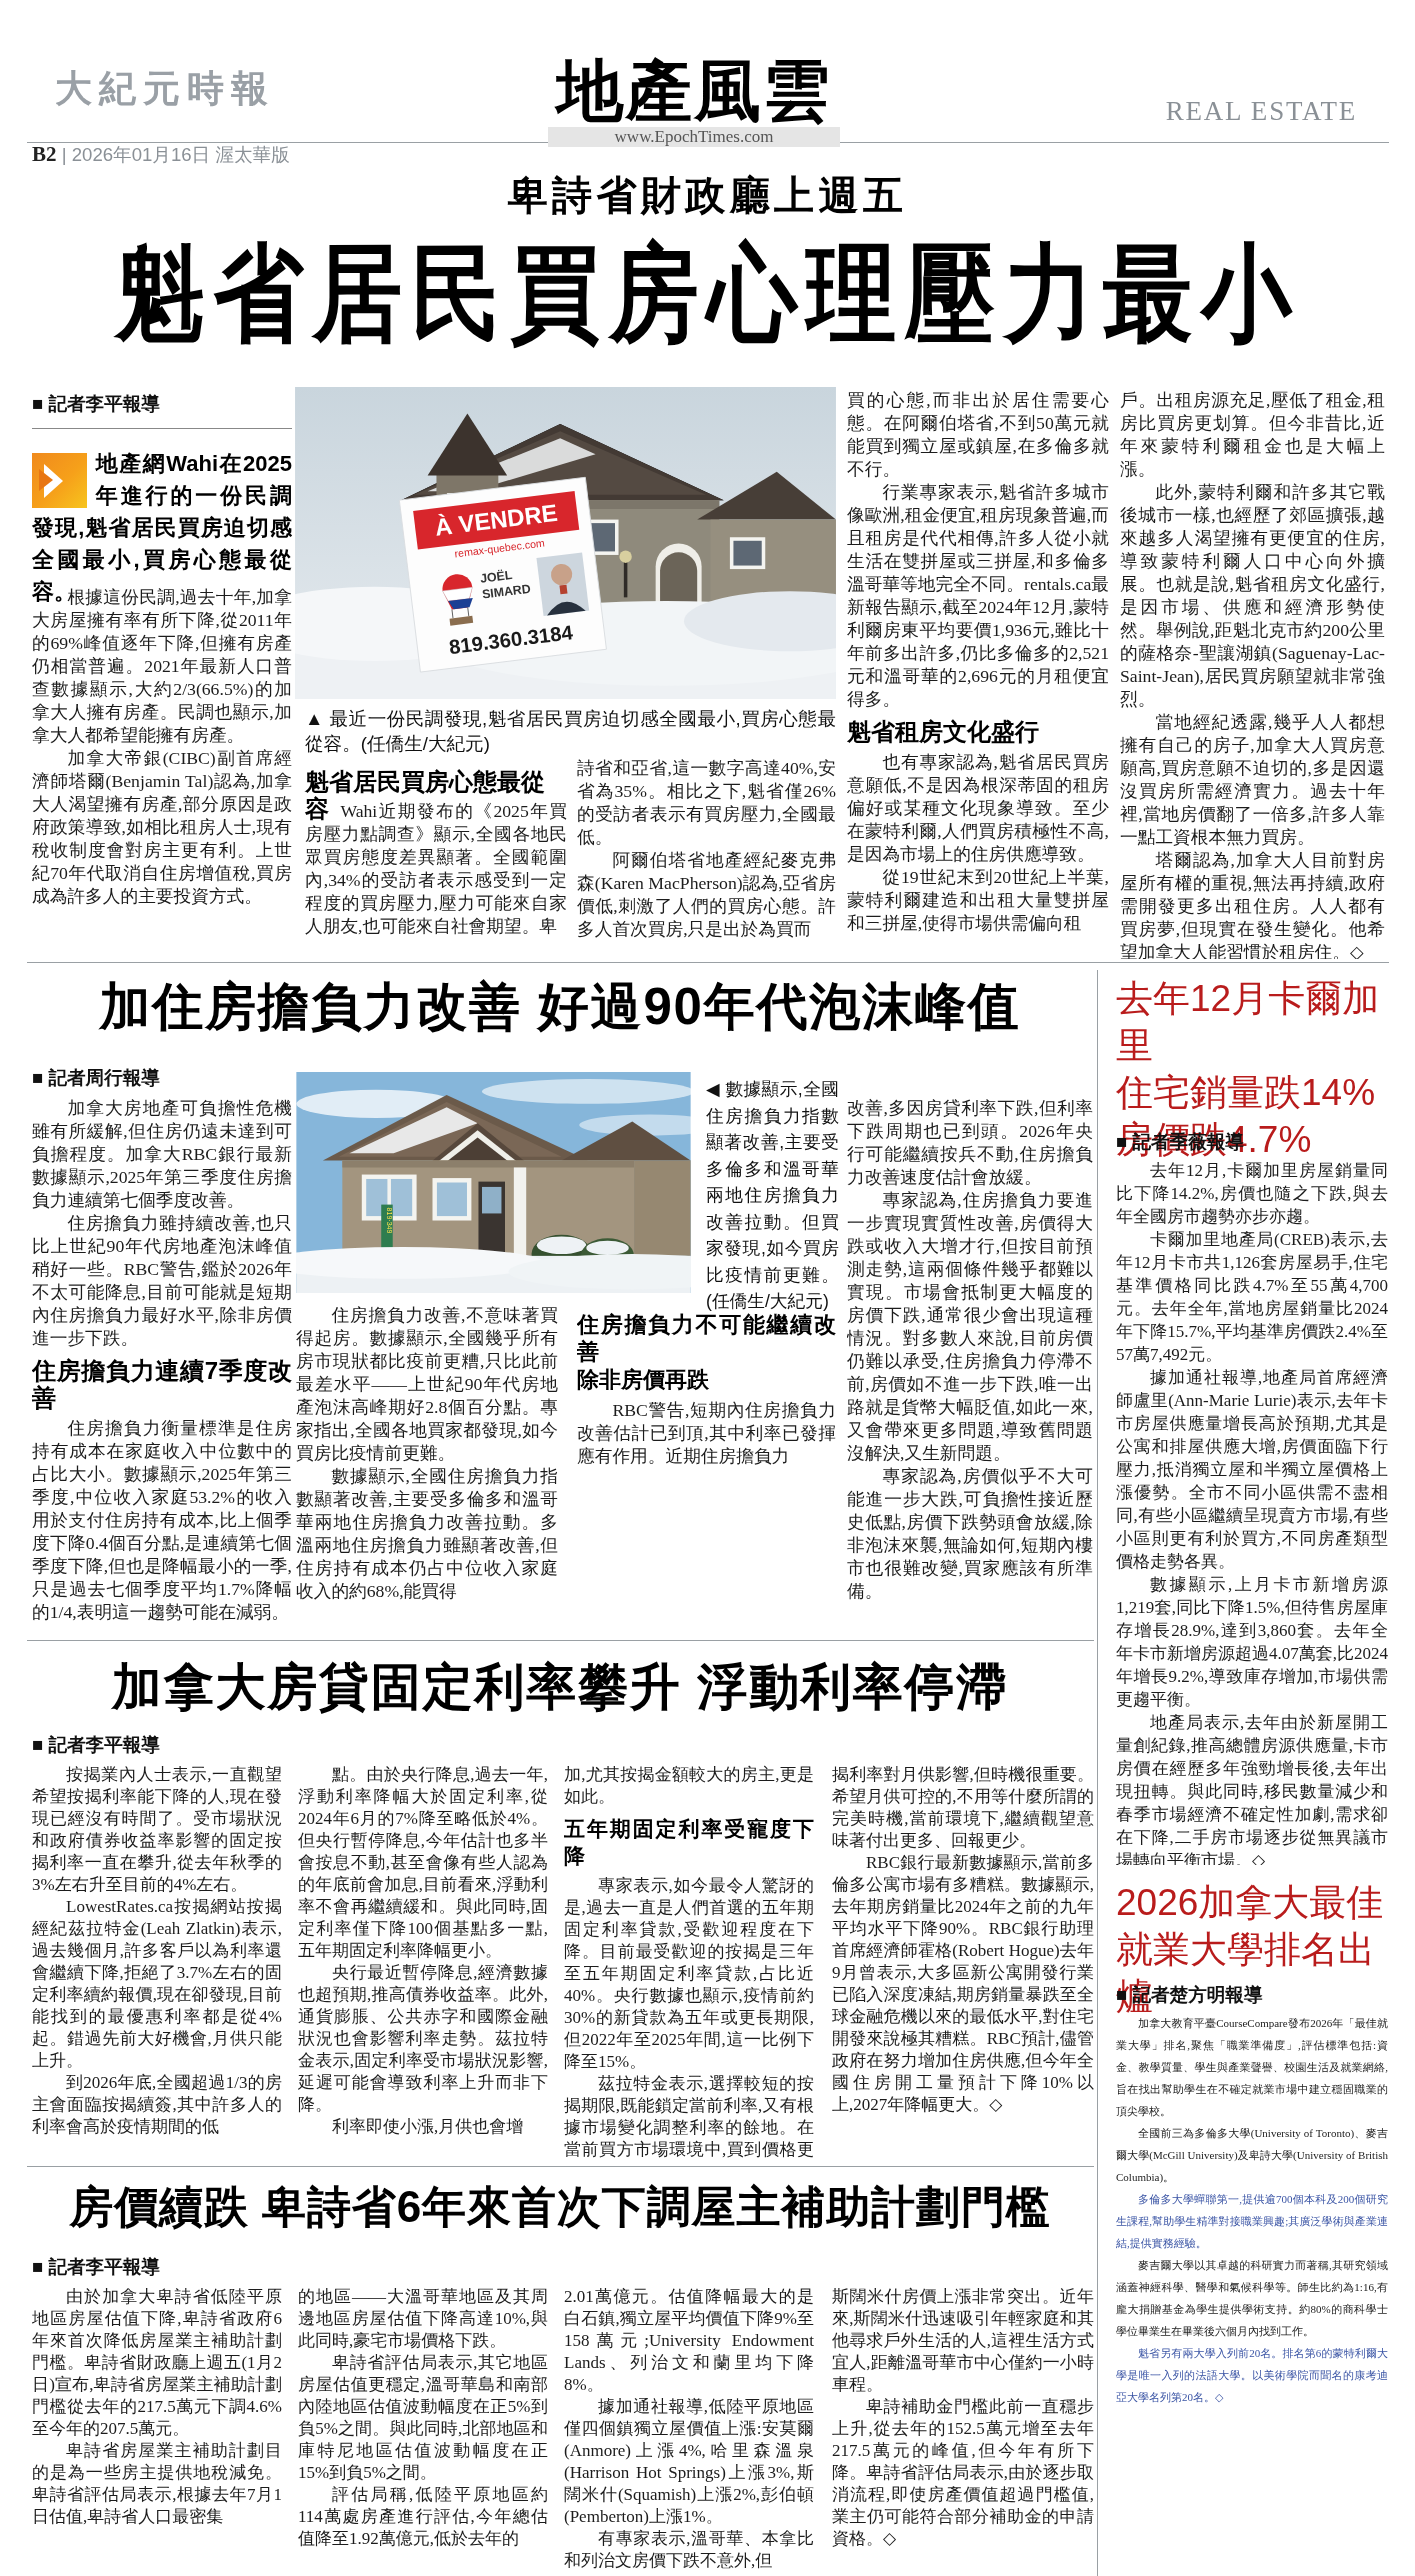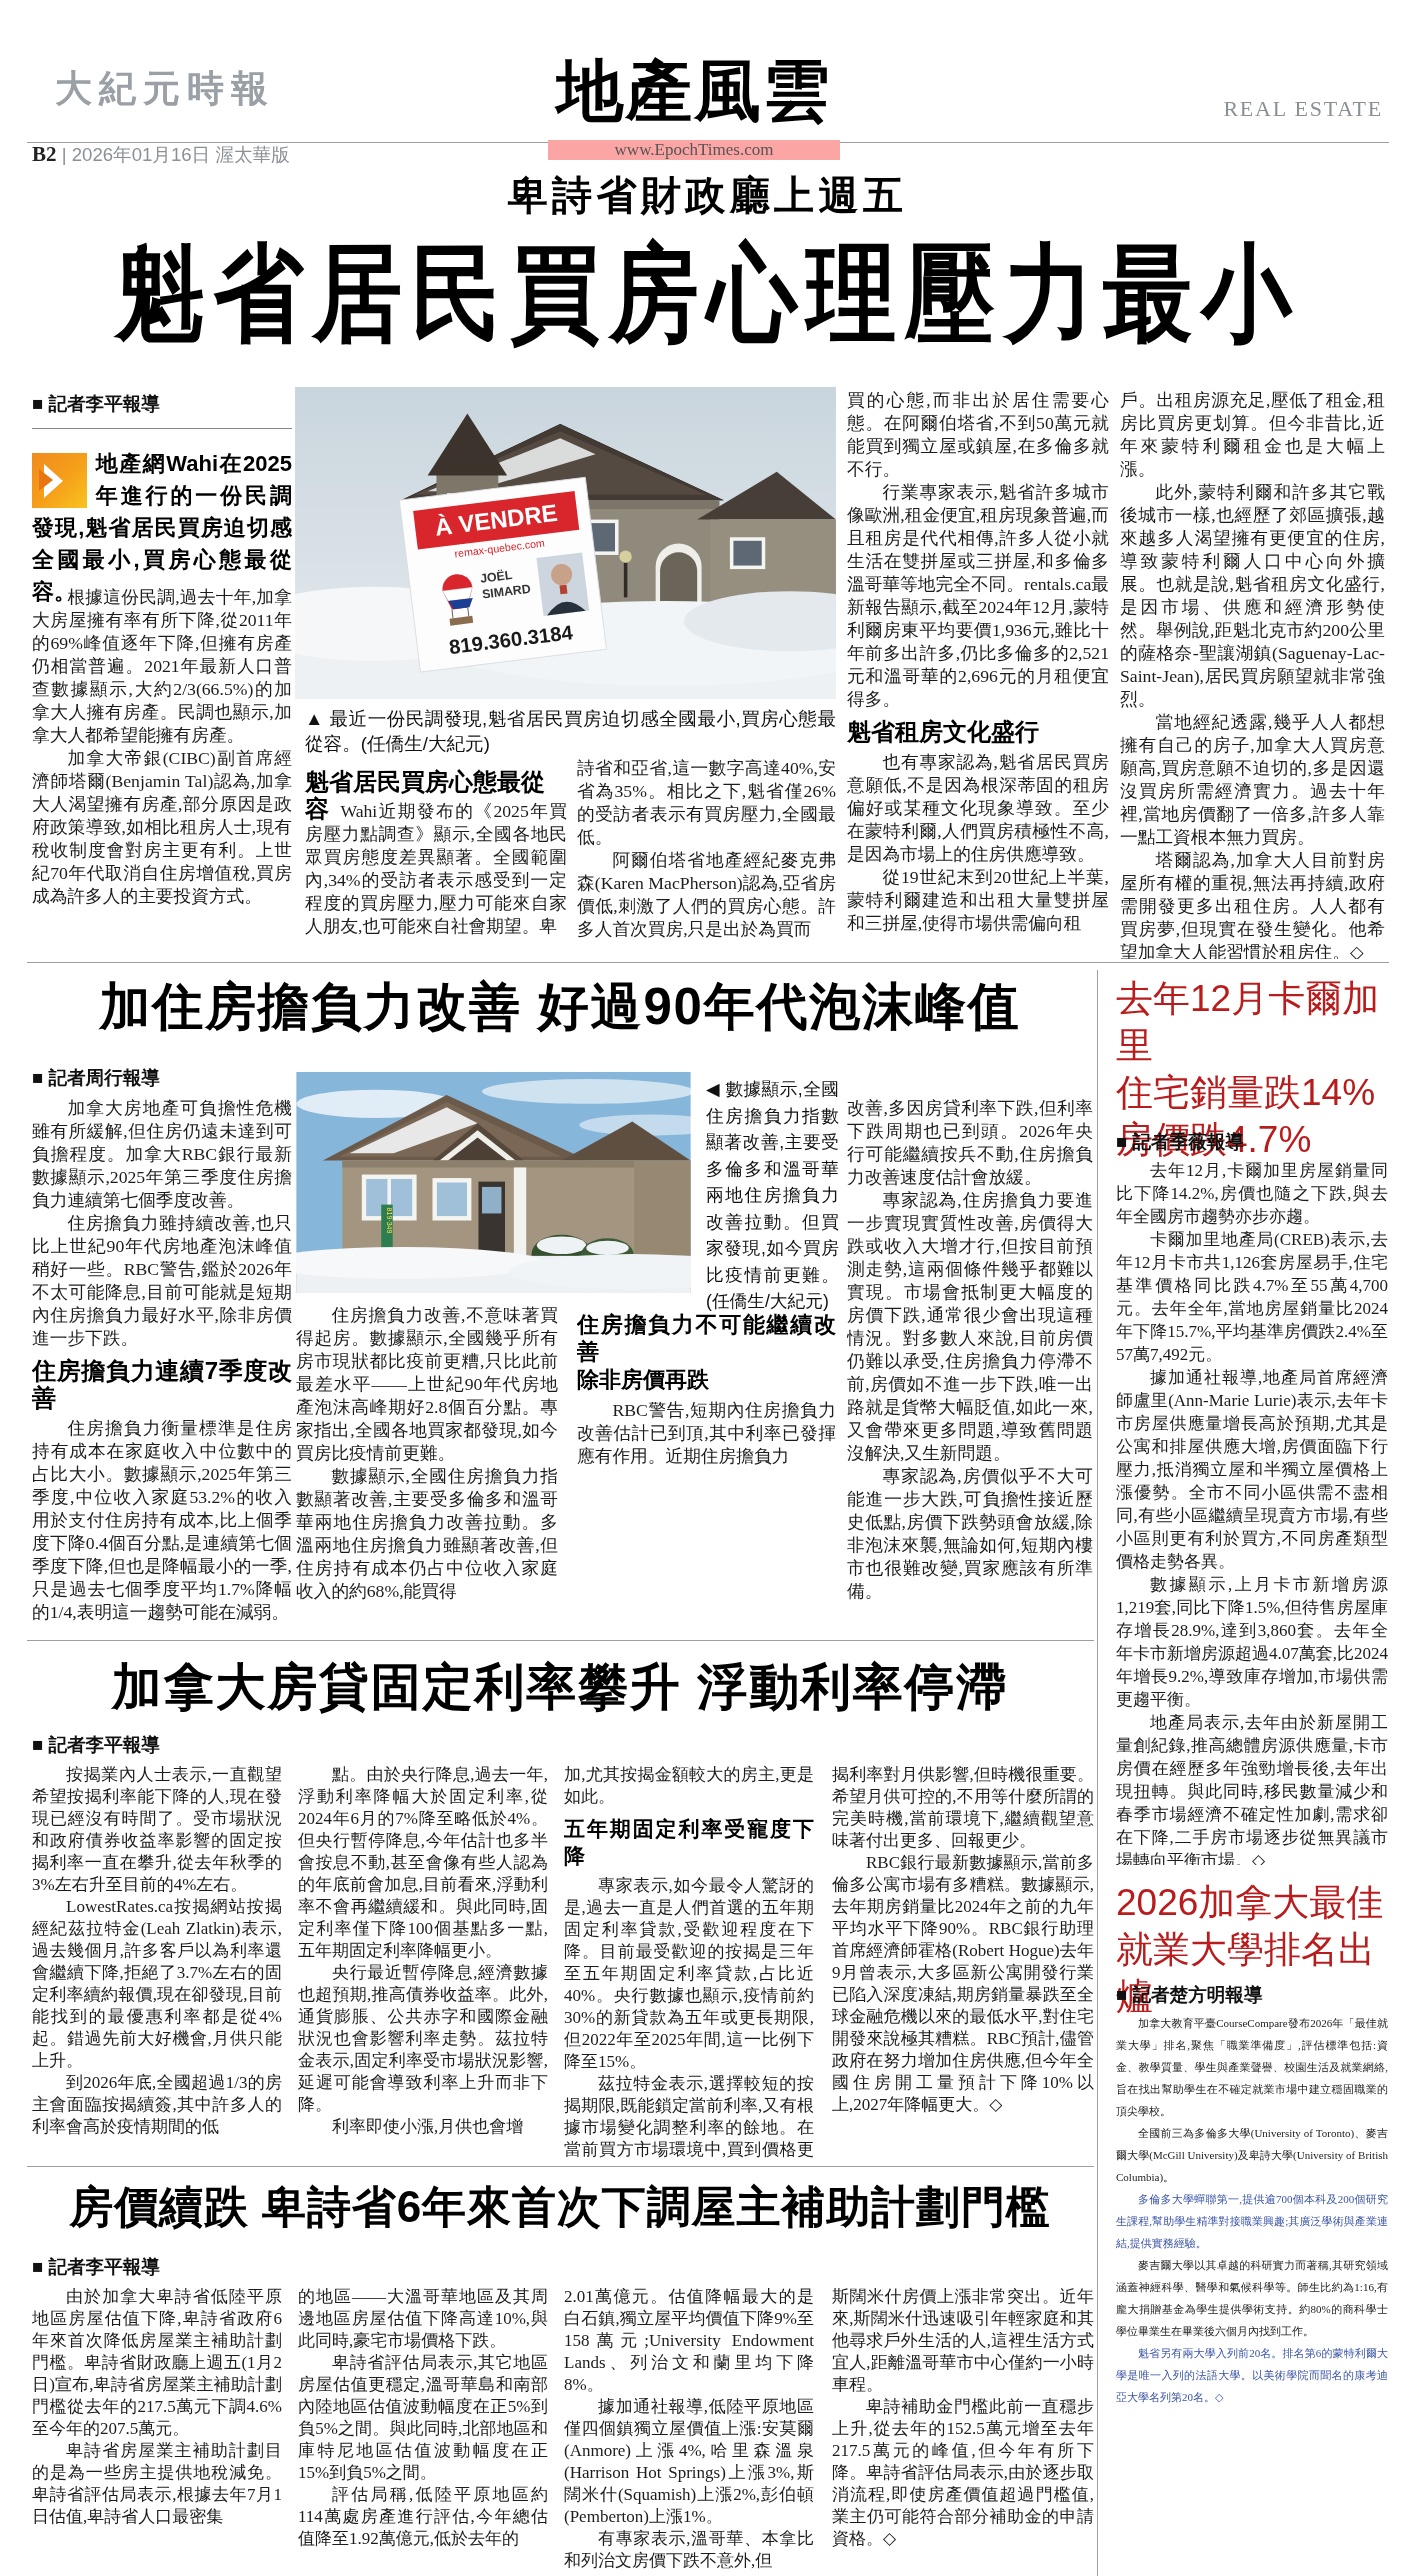--- a/index.html
+++ b/index.html
@@ -18,24 +18,24 @@
            font-size:22px;line-height:27.4px;color:#000;margin:7px 0 5.3px 0;white-space:pre-line;}
   .headline{position:absolute;text-align:center;font-weight:bold;color:#000;
             font-family:"Liberation Sans","DejaVu Sans",sans-serif;}
   .masthead-logo{position:absolute;left:55px;top:64px;font-size:37px;font-weight:bold;
                  color:#9aa0a6;letter-spacing:7px;text-align:right;}
   .pageinfo{position:absolute;left:32px;top:106px;font-size:18.6px;color:#8a9096;
             font-family:"Liberation Sans","DejaVu Sans",sans-serif;margin-top:36px;}
   .pageinfo b{color:#222;font-family:"Liberation Serif","DejaVu Serif",serif;font-size:21px;}
   .section-title{position:absolute;left:548px;top:46px;width:292px;text-align:center;
                  font-size:67px;font-weight:900;color:#000;letter-spacing:1.8px;}
-  .site-url{position:absolute;left:548px;top:140px;width:292px;text-align:center;
-            font-size:17px;color:#555;background:#fca5a5;}
-  .section-en{position:absolute;left:1082px;top:96px;width:301px;text-align:right;
-              font-size:22px;color:#8a9096;letter-spacing:1.8px;}
+  .site-url{position:absolute;left:548px;top:127px;width:292px;text-align:center;
+            font-size:17px;color:#555;background:#e5e5e5;}
+  .section-en{position:absolute;left:1056px;top:96px;width:301px;text-align:right;
+              font-size:27px;color:#8a9096;letter-spacing:1.8px;}
   .kicker{position:absolute;left:0;top:168px;width:1415px;text-align:center;
           font-size:40px;font-weight:900;letter-spacing:4.4px;color:#000;
           font-family:"Liberation Sans","DejaVu Sans",sans-serif;}
   .main-headline{position:absolute;left:0;top:223px;width:1415px;text-align:center;
                  font-size:90px;font-weight:900;letter-spacing:8.8px;color:#000;
                  transform:scaleY(1.18);transform-origin:top center;
                  font-family:"Liberation Serif","DejaVu Serif",serif;}
   .lead{position:absolute;font-size:22px;line-height:32px;font-weight:600;text-align:justify;
         font-family:"Liberation Sans","DejaVu Sans",sans-serif;color:#000;}
   .caption{position:absolute;font-family:"Liberation Sans","DejaVu Sans",sans-serif;

